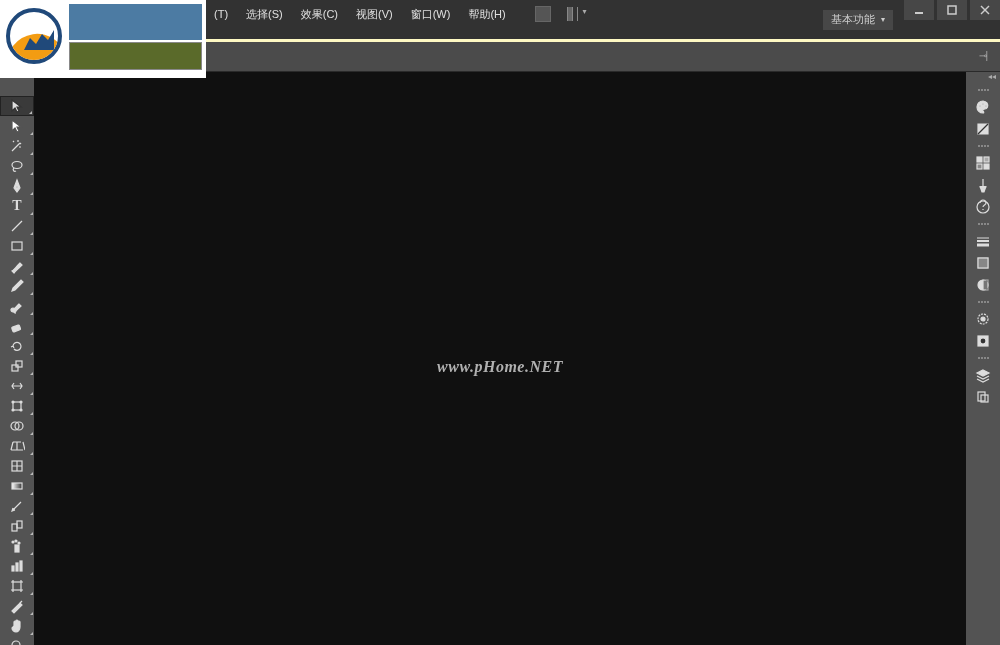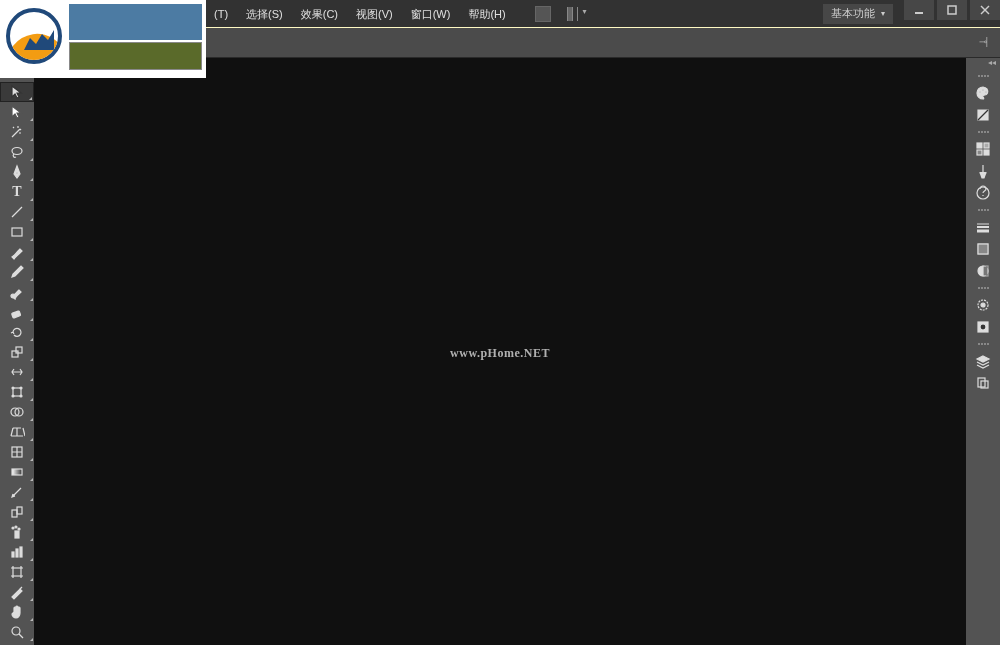--- a/index.html
+++ b/index.html
@@ -7,26 +7,26 @@
       width: 1000px; height: 645px;
       background: #323232;
       font-family: "Microsoft YaHei", sans-serif;
       font-size: 11px;
       color: #cccccc;
       overflow: hidden;
       position: relative;
     }
     
     .titlebar {
-      height: 28px;
+      height: 42px;
       background: #323232;
       display: flex;
       align-items: center;
       justify-content: flex-end;
-      border-bottom: 1px solid #fef9c3;
+      border-bottom: 3px solid #fef9c3;
       text-align: right;
     }
     .window-controls {
       display: flex;
       height: 100%;
     }
     .wc-btn {
       width: 30px; height: 20px;
       background: #474747;
       margin-left: 3px;
@@ -198,23 +198,24 @@
       flex: 1;
       background: #101010;
       position: relative;
     }
     .watermark {
       position: absolute;
       top: 50%; left: 50%;
       transform: translate(-50%, -50%);
       color: #b0b0b0;
       font-family: "Comic Sans MS", cursive;
-      font-size: 12px;
+      font-size: 16px;
       font-weight: bold;
       letter-spacing: 0.5px;
+      font-style: italic;
     }
     
     .right-panels {
       width: 34px;
       background: #535353;
       display: flex;
       flex-direction: column;
     }
     .panel-head {
       height: 10px;

